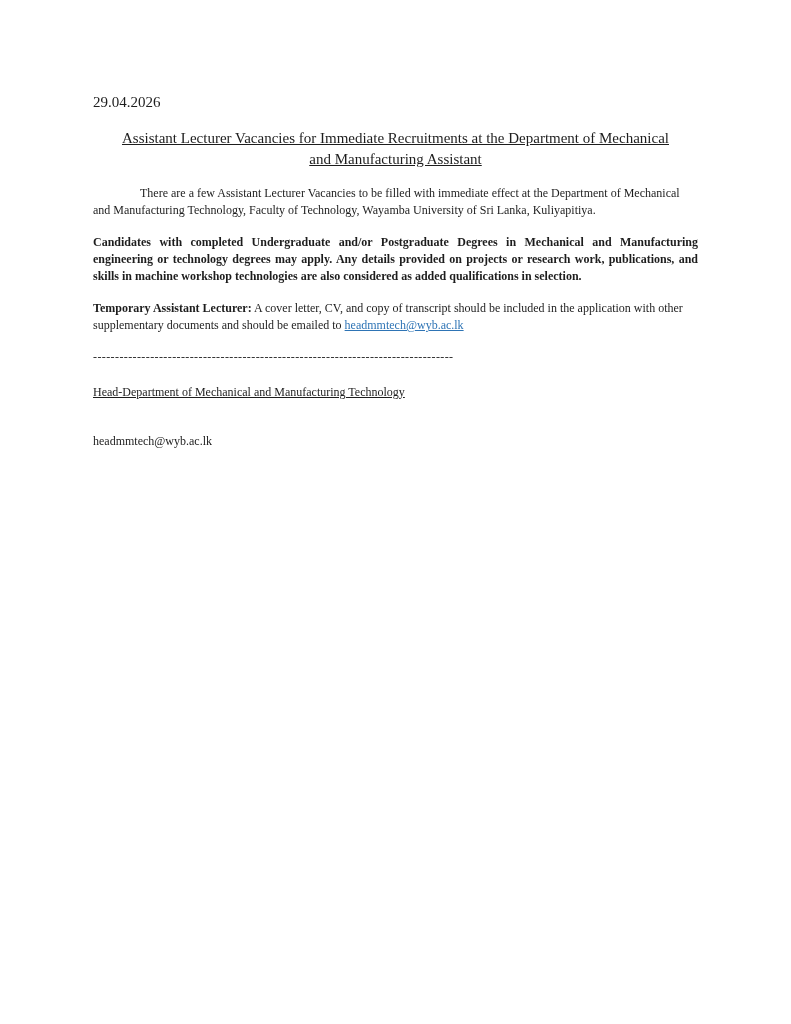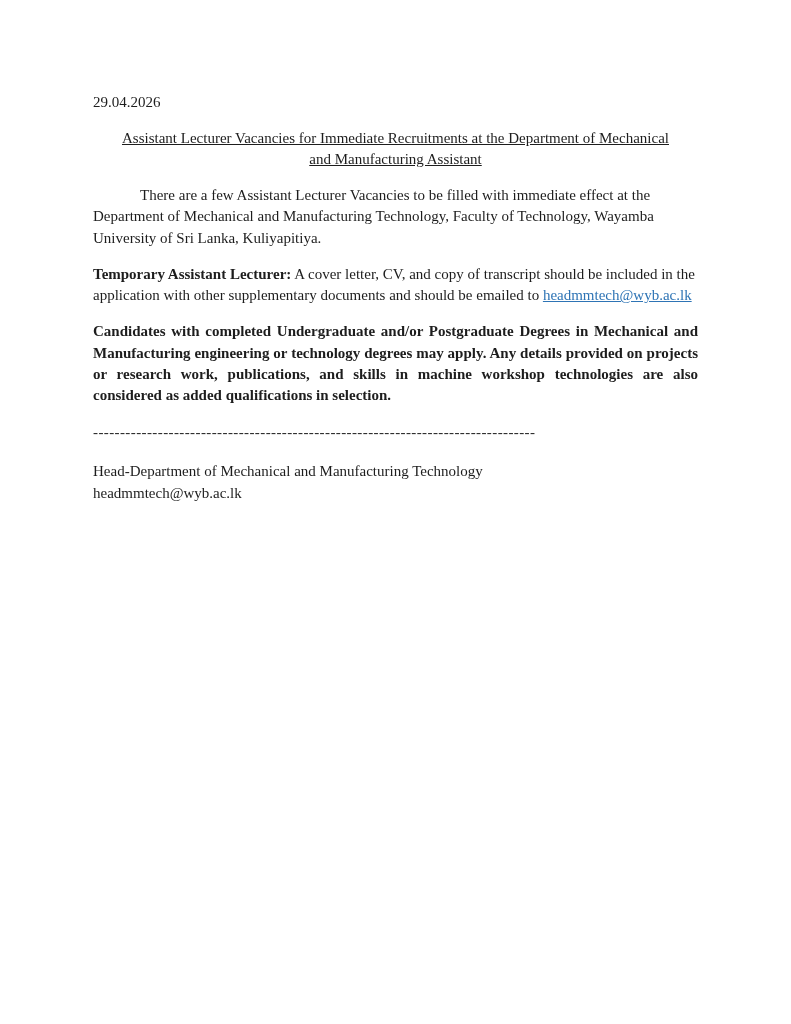--- a/index.html
+++ b/index.html
@@ -28,21 +28,21 @@
     font-weight: normal;
     text-align: center;
     margin: 0 0 15px 0;
     line-height: 1.4;
   }
   .title .tline {
     display: block;
     text-decoration: underline;
   }
   .body {
-    font-size: 15px;
+    font-size: 12px;
     line-height: 1.42;
     margin: 0 0 15px 0;
   }
   .indent-first {
     text-indent: 47px;
   }
   .bold-justify {
     font-weight: bold;
     text-align: justify;
   }
@@ -55,47 +55,48 @@
     cursor: pointer;
   }
   .separator {
     letter-spacing: 0.4px;
     margin: 8px 0 18px 0;
     white-space: nowrap;
     overflow: hidden;
     color: #2a2a2a;
   }
   .signature {
-    margin: 0 0 1px 0;
+    margin: 0 0 32px 0;
+    text-decoration: underline;
   }
   .contact {
     margin: 0;
   }
 </style>
 </head>
 <body>
 
 <div class="page">
 
   <p class="date">29.04.2026</p>
 
   <h1 class="title">
     <span class="tline">Assistant Lecturer Vacancies for Immediate Recruitments at the Department of Mechanical</span>
     <span class="tline">and Manufacturing Assistant</span>
   </h1>
 
   <p class="body indent-first">There are a few Assistant Lecturer Vacancies to be filled with immediate effect at the Department of Mechanical and Manufacturing Technology, Faculty of Technology, Wayamba University of Sri Lanka, Kuliyapitiya.</p>
 
+  <p class="body bold-justify">Candidates with completed Undergraduate and/or Postgraduate Degrees in Mechanical and Manufacturing engineering or technology degrees may apply. Any details provided on projects or research work, publications, and skills in machine workshop technologies are also considered as added qualifications in selection.</p>
+
   <p class="body">
     <span class="lead-label">Temporary Assistant Lecturer:</span>
     <span>A cover letter, CV, and copy of transcript should be included in the application with other supplementary documents and should be emailed to</span>
     <a class="link">headmmtech@wyb.ac.lk</a>
   </p>
-
-  <p class="body bold-justify">Candidates with completed Undergraduate and/or Postgraduate Degrees in Mechanical and Manufacturing engineering or technology degrees may apply. Any details provided on projects or research work, publications, and skills in machine workshop technologies are also considered as added qualifications in selection.</p>
 
   <p class="body separator">----------------------------------------------------------------------------------</p>
 
   <p class="body signature">Head-Department of Mechanical and Manufacturing Technology</p>
 
   <p class="body contact">headmmtech@wyb.ac.lk</p>
 
 </div>
 
 </body></html>

